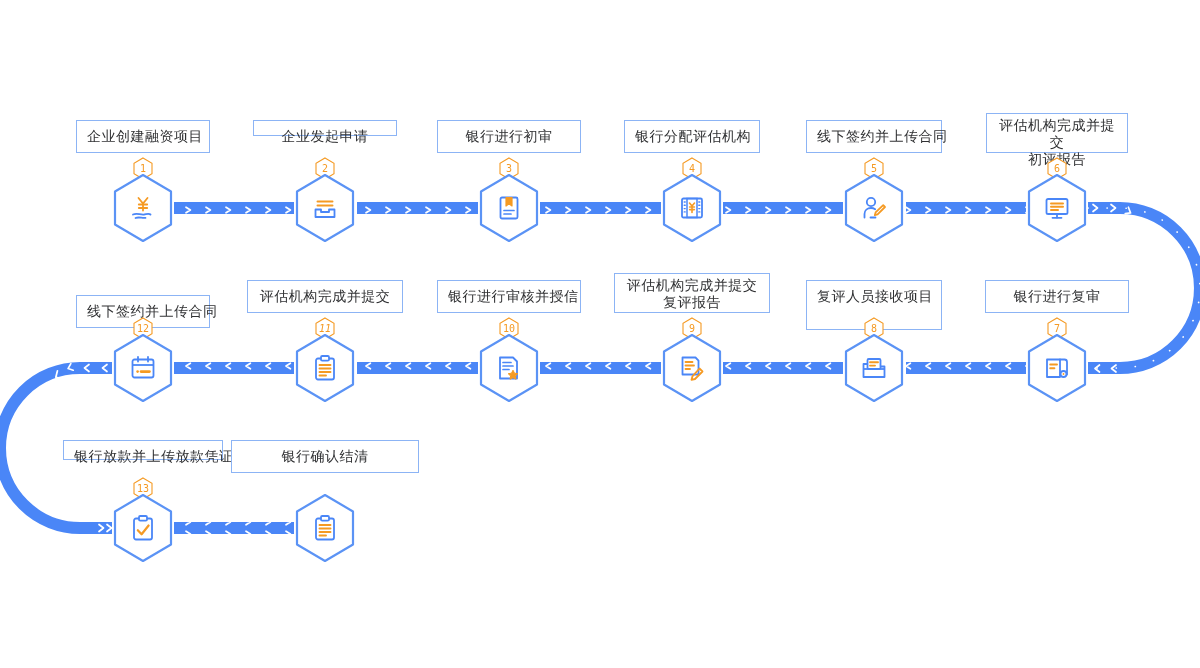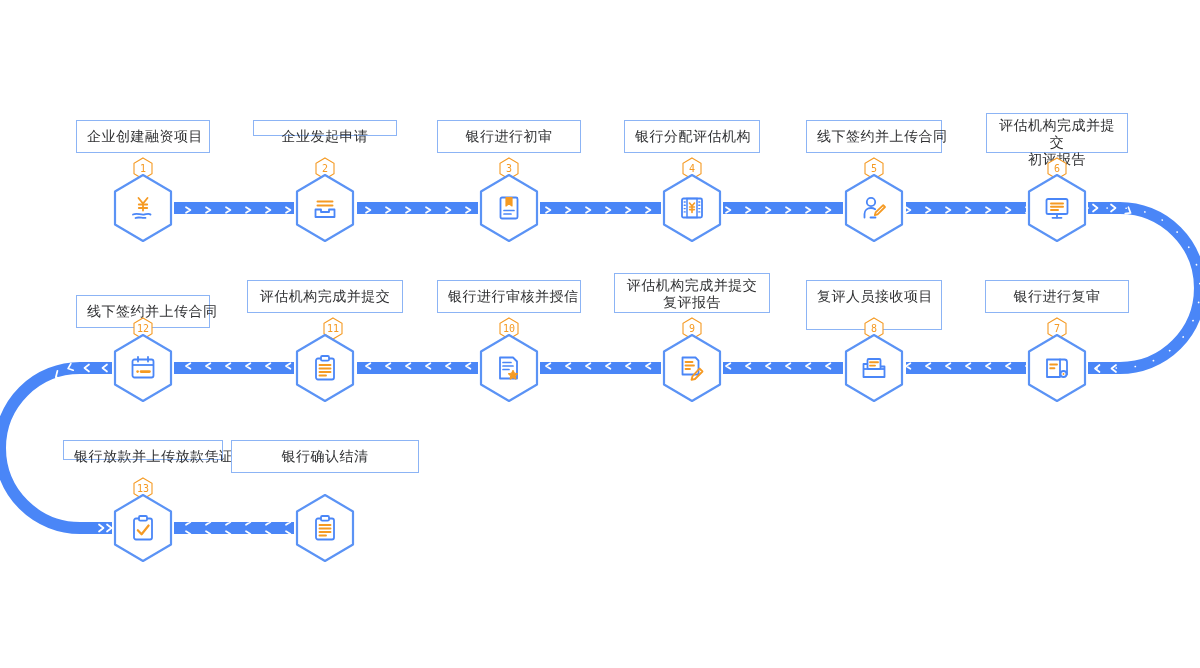--- a/index.html
+++ b/index.html
@@ -438,21 +438,21 @@
                 <path d="M9 16.5 H15"></path>
       </g>
       <path d="M19 17.2 L20.5 20.2 L23.8 20.7 L21.4 23 L22 26.2 L19 24.7
                L16 26.2 L16.6 23 L14.2 20.7 L17.5 20.2 Z" fill="#f59a23" stroke="#f59a23" stroke-width="1" stroke-linejoin="round"></path>
       </svg>
           </span>
         </div>
       </div>
       <div class="node" style="left: 325px; top: 368px;">
         <div class="node-label" style="left: 0px; top: -88px; width: 156px; height: 33px;">评估机构完成并提交</div>
-        <div class="badge" style="left: 8px; top: -51px;">
+        <div class="badge" style="left: 0px; top: -51px; font-style: italic;">
           <svg viewBox="0 0 20 23" xmlns="http://www.w3.org/2000/svg">
             <polygon points="10,1 19,6.25 19,16.75 10,22 1,16.75 1,6.25" fill="#ffffff" stroke="#f59a23" stroke-width="1.1"></polygon>
           </svg>
           <div class="badge-num">11</div>
         </div>
         <div style="position: absolute; left: -0.75px; top: -29px; width: 1.5px; height: 16px; background: rgb(74, 134, 247);"></div>
         <div class="hexbox" style="left: 0px; top: 0px;">
           <svg viewBox="0 0 62 70" xmlns="http://www.w3.org/2000/svg">
             <polygon points="31,2 59,18.5 59,51.5 31,68 3,51.5 3,18.5" fill="#ffffff" stroke="#5b93f5" stroke-width="2.2" stroke-linejoin="round"></polygon>
           </svg>

